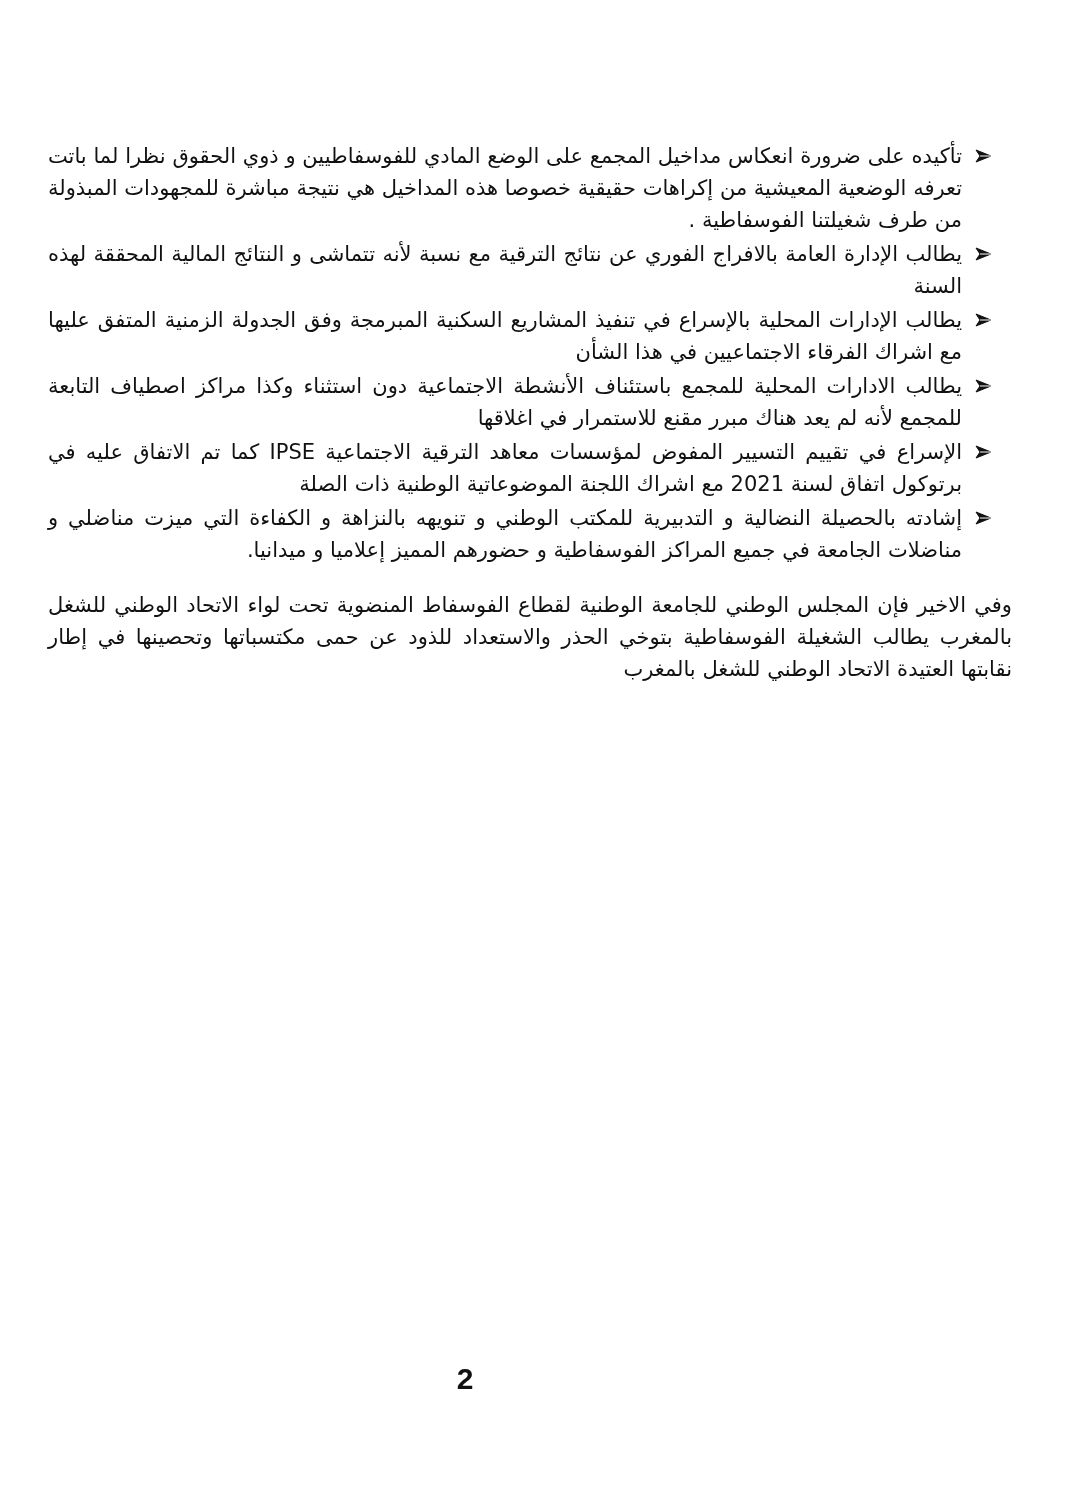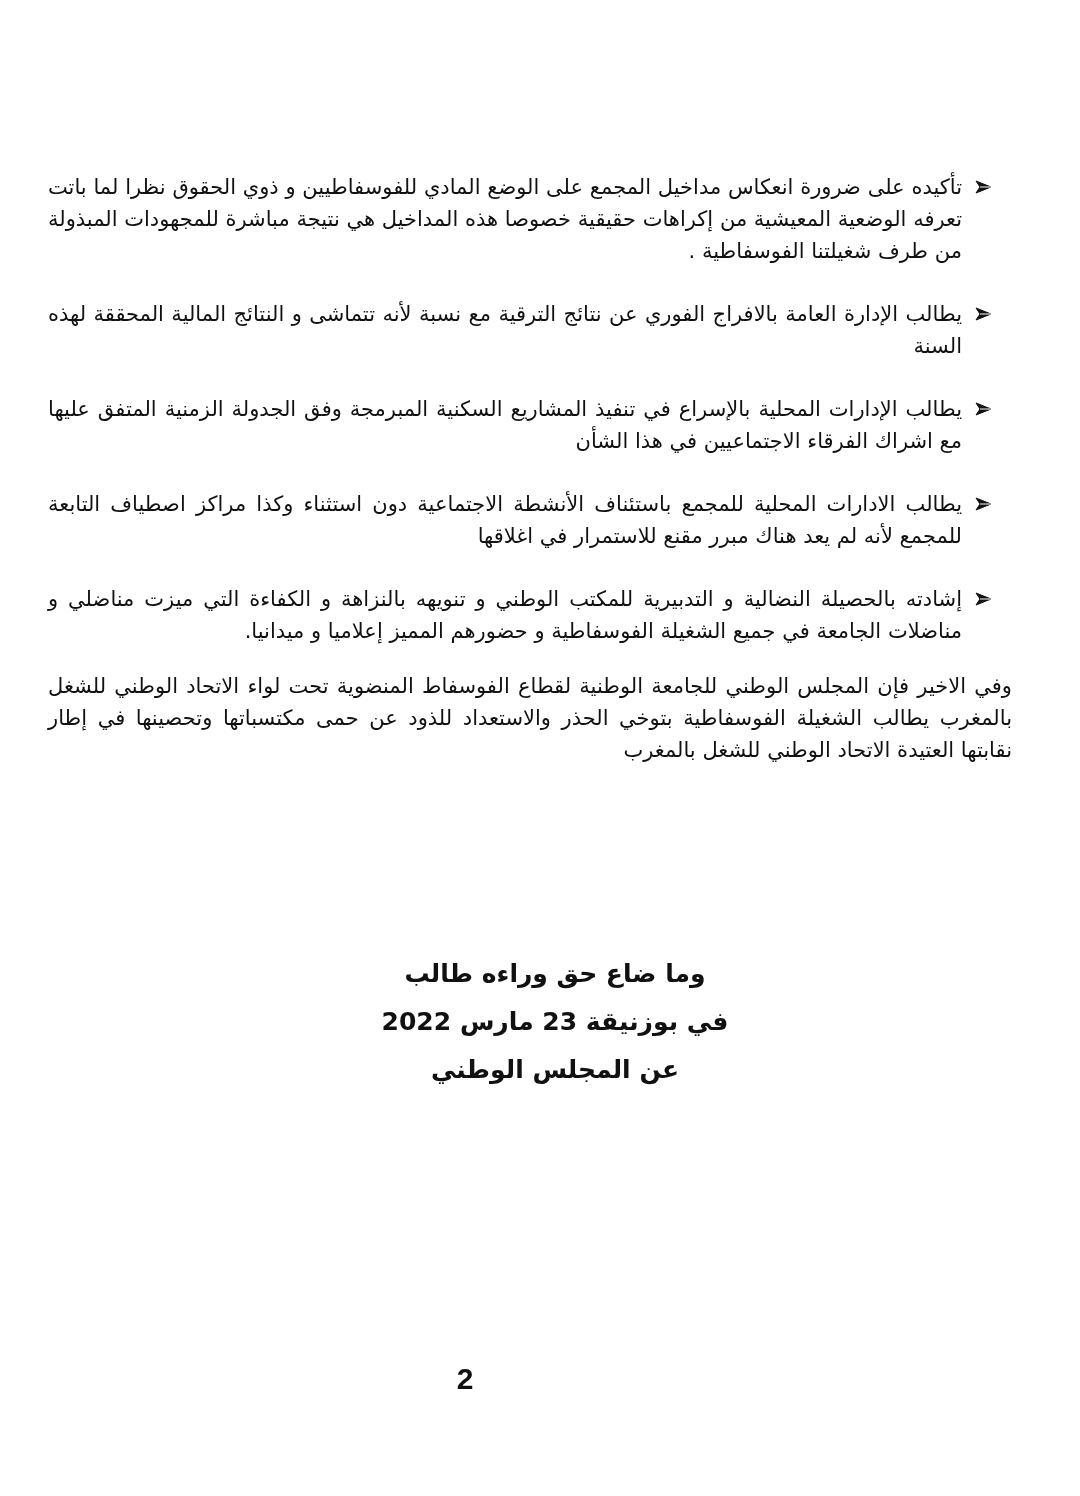--- a/index.html
+++ b/index.html
@@ -46,21 +46,21 @@
       letter-spacing: 0;
     }
     .bullet-arrow {
       position: absolute;
       right: 0;
       top: 9px;
       width: 18px;
       height: 14px;
     }
     .bullet-arrow svg { display: block; }
-    .bullet-text { display: block; margin-top: 31px; }
+    .bullet-text { display: block; }
     .closing-paragraph {
       margin-top: 23px;
       font-size: 21px;
       line-height: 32px;
       text-align: justify;
       text-align-last: right;
       margin-right: -20px;
     }
     .signature {
       position: absolute;
@@ -132,27 +132,31 @@
         </span>
         <span class="bullet-text">يطالب الادارات المحلية للمجمع باستئناف الأنشطة الاجتماعية دون استثناء وكذا مراكز اصطياف التابعة للمجمع لأنه لم يعد هناك مبرر مقنع للاستمرار في اغلاقها</span>
       </li>
       <li class="bullet-item">
         <span class="bullet-arrow">
           <svg width="18" height="14" viewBox="0 0 18 14">
               <path d="M17 7 L2 1 L6 7 L2 13 Z" fill="#111" stroke="#111" stroke-width="1"></path>
               <path d="M17 7 L6 7" stroke="#fff" stroke-width="1"></path>
             </svg>
         </span>
-        <span class="bullet-text">إشادته بالحصيلة النضالية و التدبيرية للمكتب الوطني و تنويهه بالنزاهة و الكفاءة التي ميزت مناضلي و مناضلات الجامعة في جميع الشغيلة الفوسفاطية و حضورهم المميز إعلاميا و ميدانيا.</span>
+        <span class="bullet-text">الإسراع في تقييم التسيير المفوض لمؤسسات معاهد الترقية الاجتماعية IPSE كما تم الاتفاق عليه في برتوكول اتفاق لسنة 2021 مع اشراك اللجنة الموضوعاتية الوطنية ذات الصلة</span>
+      </li>
+      <li class="bullet-item">
+        <span class="bullet-arrow">
+          <svg width="18" height="14" viewBox="0 0 18 14">
+              <path d="M17 7 L2 1 L6 7 L2 13 Z" fill="#111" stroke="#111" stroke-width="1"></path>
+              <path d="M17 7 L6 7" stroke="#fff" stroke-width="1"></path>
+            </svg>
+        </span>
+        <span class="bullet-text">إشادته بالحصيلة النضالية و التدبيرية للمكتب الوطني و تنويهه بالنزاهة و الكفاءة التي ميزت مناضلي و مناضلات الجامعة في جميع المراكز الفوسفاطية و حضورهم المميز إعلاميا و ميدانيا.</span>
       </li>
     </ul>
 
     <p class="closing-paragraph">وفي الاخير فإن المجلس الوطني للجامعة الوطنية لقطاع الفوسفاط المنضوية تحت لواء الاتحاد الوطني للشغل بالمغرب يطالب الشغيلة الفوسفاطية بتوخي الحذر والاستعداد للذود عن حمى مكتسباتها وتحصينها في إطار نقابتها العتيدة الاتحاد الوطني للشغل بالمغرب</p>
   </div>
 
-  <div class="signature">
-    <span class="sig-line">وما ضاع حق وراءه طالب</span>
-    <span class="sig-line">في بوزنيقة 23 مارس 2022</span>
-    <span class="sig-line">عن المجلس الوطني</span>
-  </div>
 
   <div class="page-number">2</div>
 </div>
 
 </body></html>

